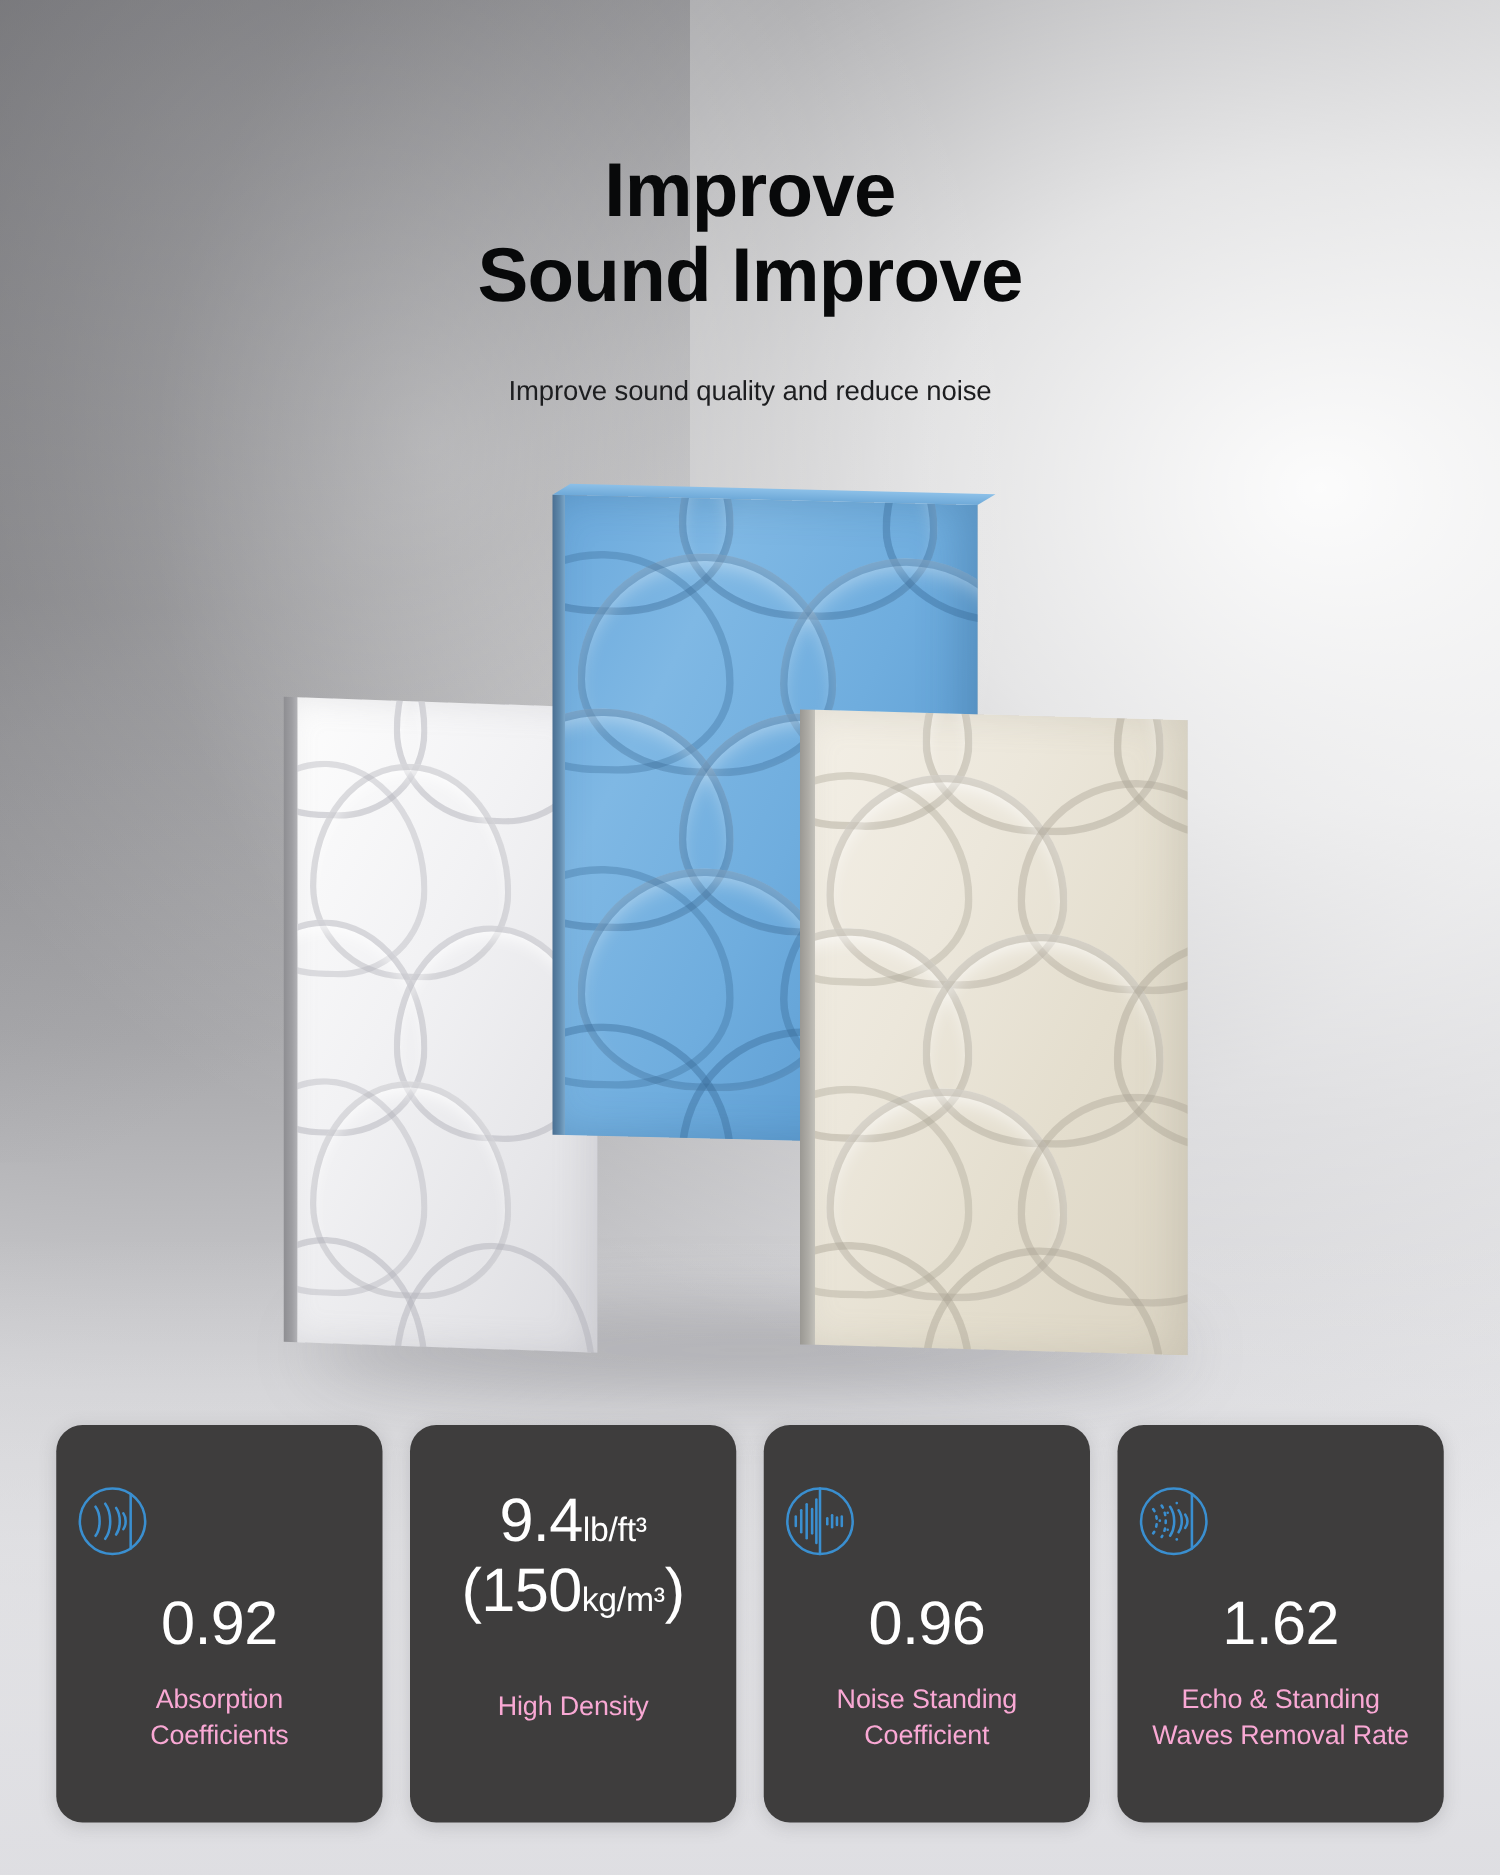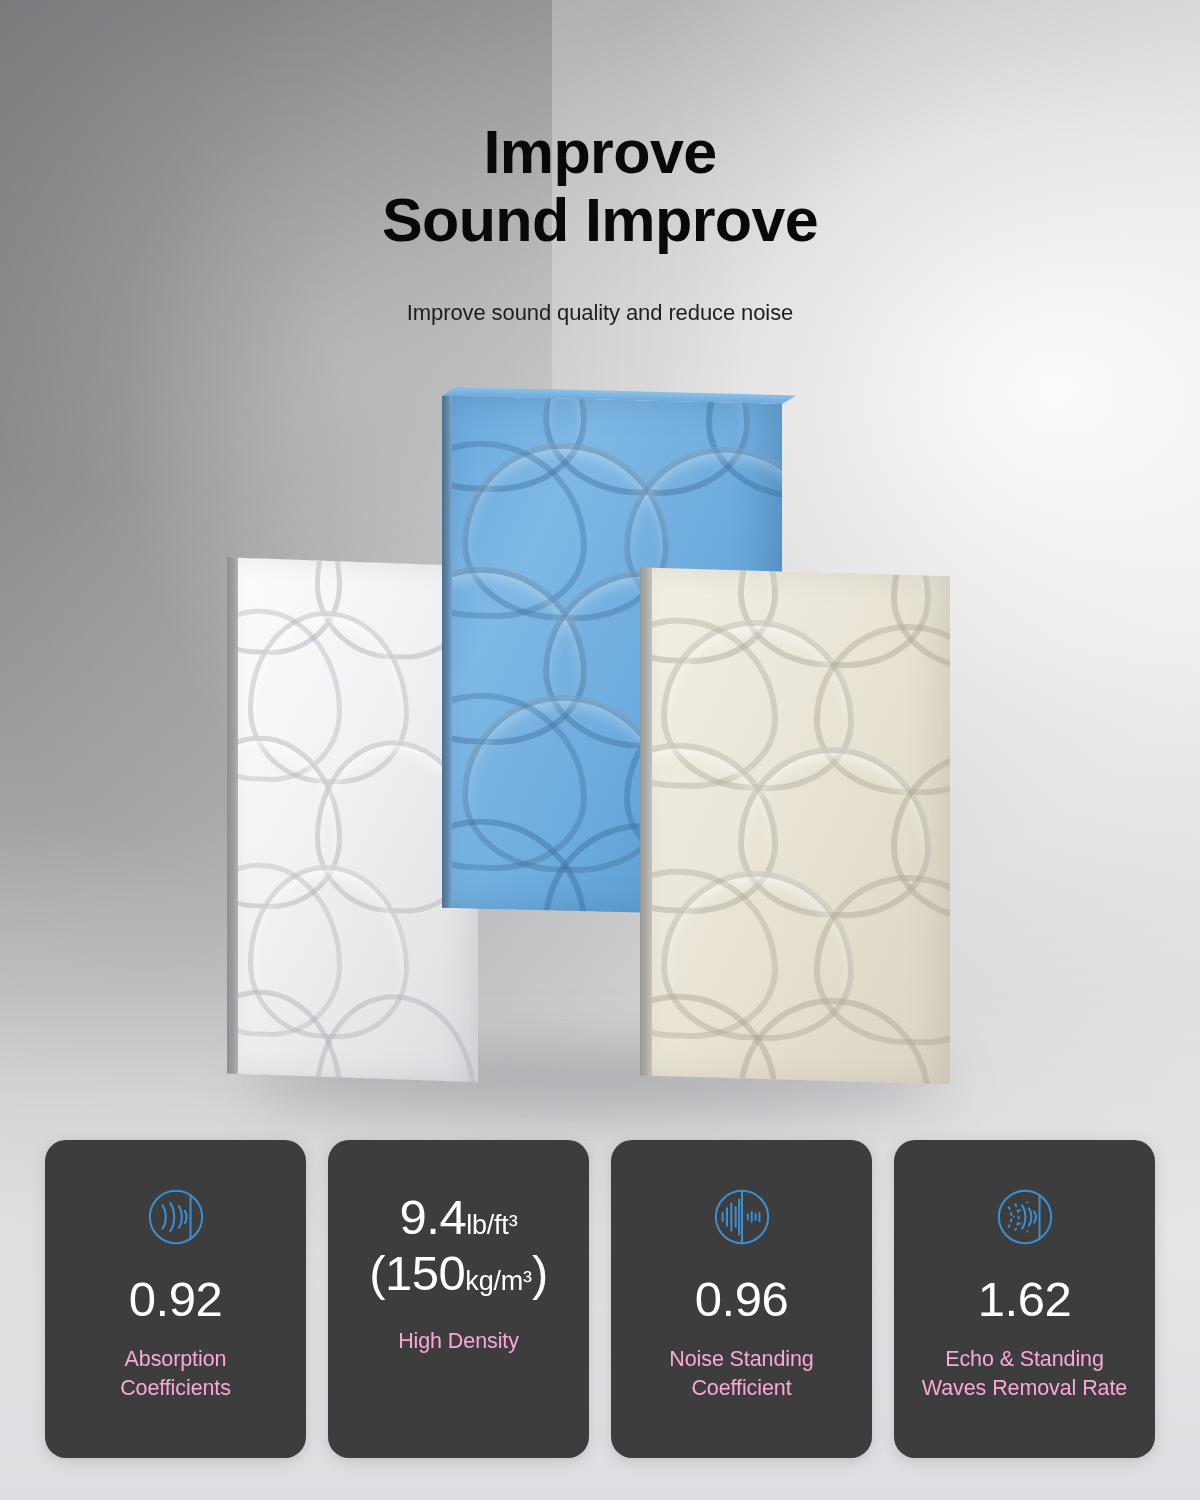--- a/index.html
+++ b/index.html
@@ -105,42 +105,41 @@
   .cards {
     position:absolute; left:45px; top:1140px;
     width:1110px; height:318px;
     display:flex; gap:22px; z-index:6;
   }
   .card {
     flex:1 1 0;
     background:#3e3d3d;
     border-radius:21px;
     display:flex; flex-direction:column;
-    align-items:center;
     padding:46px 14px 28px;
     box-shadow:0 3px 14px rgba(90,90,95,0.22);
   }
   .card.no-icon { justify-content:flex-start; padding-top:52px; }
 
   .card-icon { width:62px; height:62px; margin-bottom:26px; }
   .card-icon svg { display:block; width:100%; height:100%; }
 
   .card-value {
     font-size:49px; font-weight:400; color:#ffffff;
     line-height:1.04; letter-spacing:-0.5px; text-align:center;
   }
   .card-value .unit { font-size:27px; letter-spacing:-0.2px; }
   .card-value .line2 { display:block; margin-top:5px; }
 
   .card-label {
     margin-top:20px; font-size:21.5px; font-weight:400;
     color:#f9a8d4; line-height:1.33; text-align:center;
     letter-spacing:-0.1px;
   }
-  .card.no-icon .card-label { margin-top:28px; }
+  .card.no-icon .card-label { margin-top:52px; }
 </style>
 </head>
 <body>
 
 <div class="bg">
   <div class="bg-base"></div>
   <div class="bg-sweep"></div>
   <div class="bg-corner-dark"></div>
   <div class="bg-floor"></div>
 </div>

